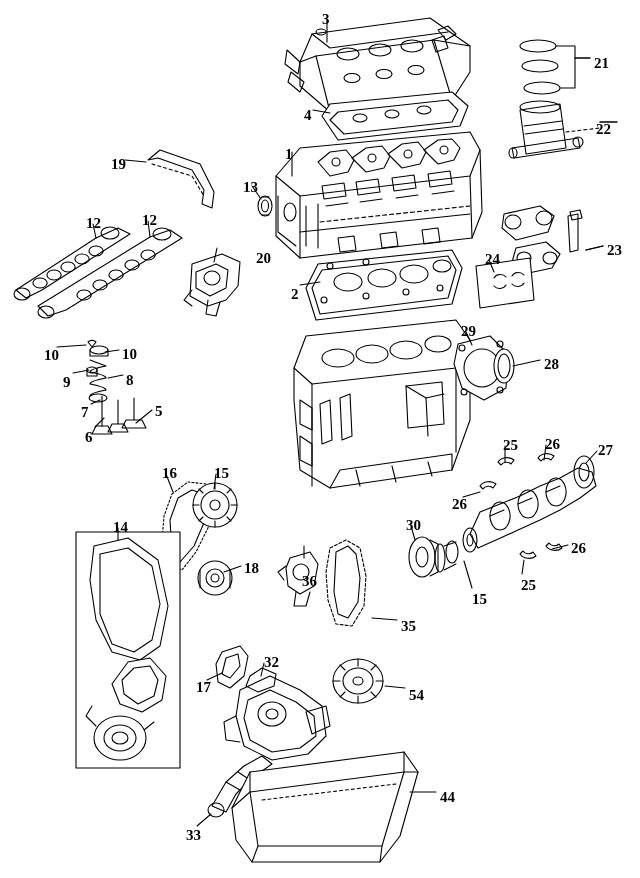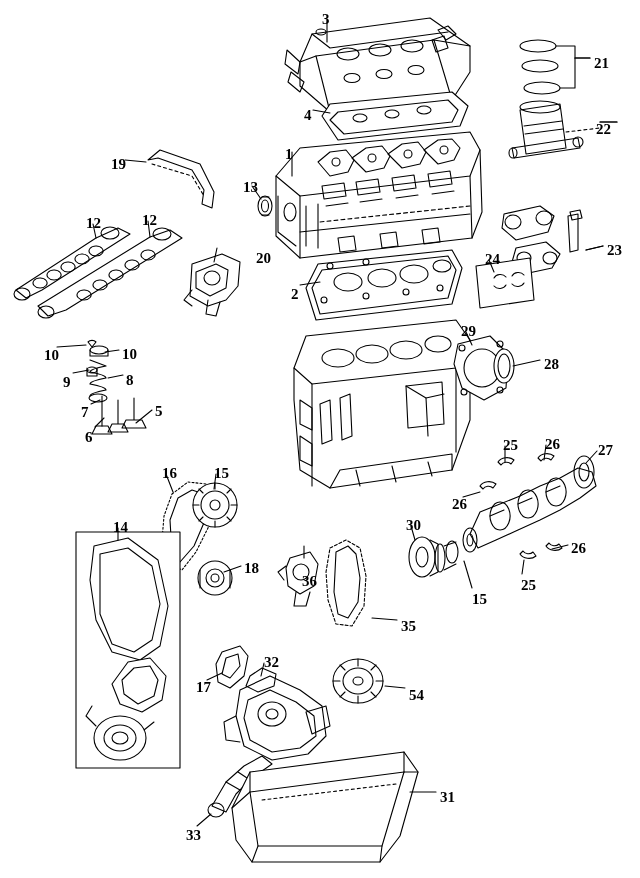--- a/index.html
+++ b/index.html
@@ -387,20 +387,20 @@
       <div class="lbl" style="left: 485px; top: 252px;">24</div>
       <div class="lbl" style="left: 503px; top: 438px;">25</div>
       <div class="lbl" style="left: 521px; top: 578px;">25</div>
       <div class="lbl" style="left: 545px; top: 437px;">26</div>
       <div class="lbl" style="left: 452px; top: 497px;">26</div>
       <div class="lbl" style="left: 571px; top: 541px;">26</div>
       <div class="lbl" style="left: 598px; top: 443px;">27</div>
       <div class="lbl" style="left: 544px; top: 357px;">28</div>
       <div class="lbl" style="left: 461px; top: 324px;">29</div>
       <div class="lbl" style="left: 406px; top: 518px;">30</div>
-      <div class="lbl" style="left: 440px; top: 790px;">31</div>
+      <div class="lbl" style="left: 440px; top: 790px;">44</div>
       <div class="lbl" style="left: 264px; top: 655px;">32</div>
       <div class="lbl" style="left: 186px; top: 828px;">33</div>
       <div class="lbl" style="left: 409px; top: 688px;">54</div>
       <div class="lbl" style="left: 401px; top: 619px;">35</div>
       <div class="lbl" style="left: 302px; top: 550px; margin-top: 24px;">36</div>
     </div>
 </div>
 
 </body></html>

